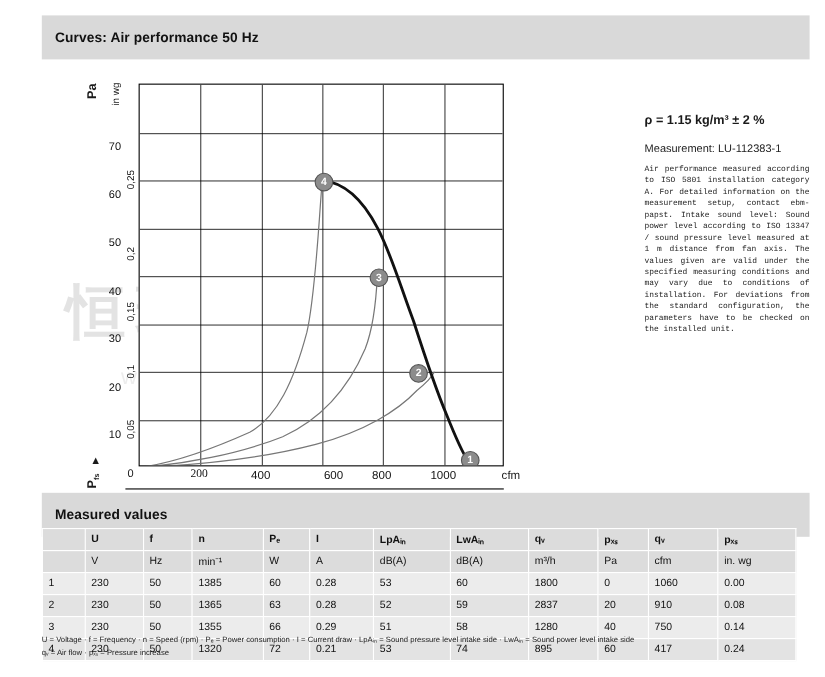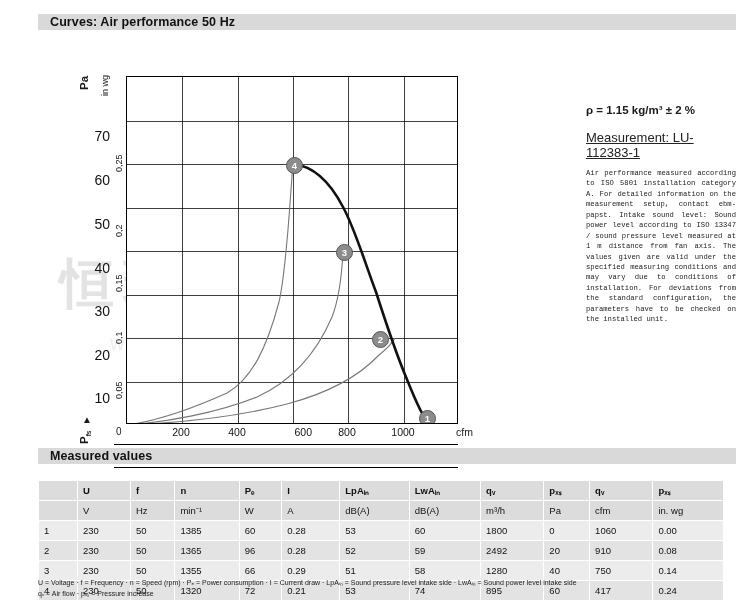--- a/index.html
+++ b/index.html
@@ -7,21 +7,21 @@
     width:750px;height:615px;
     background:#ffffff;
     font-family:"Liberation Sans", sans-serif;
     color:#1a1a1a;
     overflow:hidden;
     position:relative;
   }
   
   .section-head{
     background:#d9d9d9;
-    height:16px;
+    height:40px;
     display:flex;
     align-items:center;
     padding-left:12px;
     font-size:12.5px;
     font-weight:bold;
     color:#111;
     letter-spacing:0.1px;
   }
   #curves-head{position:absolute;left:38px;top:14px;width:686px;}
   #measured-head{position:absolute;left:38px;top:448px;width:686px;}
@@ -50,21 +50,21 @@
   .wm-big{
     position:absolute;left:60px;top:248px;
     font-size:54px;color:#e3e3e3;font-weight:bold;
     letter-spacing:10px;white-space:nowrap;
     font-family:"DejaVu Sans", sans-serif;
   }
   .wm-small{
     position:absolute;left:110px;top:332px;
     font-size:20px;color:#ededed;letter-spacing:9px;white-space:nowrap;
   }
-  .y-num{position:absolute;font-size:14px;color:#111;text-align:right;width:26px;}
+  .y-num{position:absolute;font-size:10px;color:#111;text-align:right;width:26px;}
   .y2-num{position:absolute;font-size:9px;color:#111;
     transform:rotate(-90deg);transform-origin:left top;white-space:nowrap;}
   .x-num{position:absolute;font-size:10.5px;color:#111;text-align:center;width:40px;}
 
   .pa-label{
     position:absolute;left:40px;top:46px;font-size:11.5px;font-weight:bold;
     transform:rotate(-90deg);transform-origin:left top;
   }
   .inwg-label{
     position:absolute;left:62px;top:52px;font-size:9px;
@@ -90,21 +90,21 @@
   
   .marker{
     position:absolute;width:15px;height:15px;border-radius:50%;
     background:#8c8c8c;border:1px solid #555;color:#fff;
     font-size:9.5px;line-height:15px;text-align:center;font-weight:bold;
   }
 
   
   #right-col{position:absolute;left:586px;top:104px;width:150px;}
   #rho{font-size:11.5px;font-weight:bold;margin-bottom:14px;}
-  #meas{font-size:13px;color:#222;margin-bottom:8px;text-decoration:underline;}
+  #meas{font-size:10px;color:#222;margin-bottom:8px;}
   #note{font-size:7.2px;line-height:1.45;color:#222;text-align:justify;font-family:Liberation Mono, monospace;}
 
   
   #table-block{position:absolute;left:38px;top:480px;width:686px;}
   table{border-collapse:collapse;width:686px;font-size:9.5px;}
   th,td{
     border:1px solid #fff;
     padding:3px 5px;
     text-align:left;
     background:#e6e6e6;
@@ -178,21 +178,21 @@
       <path fill="none" stroke="#111" stroke-width="2.6" d="M166,87 C186,89 203,105 216,130 C228,152 238,186 249,215 C258,243 268,274 279,300 C287,320 293,334 298,341"></path>
     </svg>
 
     <div class="marker" style="left:159px;top:80px;">4</div>
     <div class="marker" style="left:209px;top:167px;">3</div>
     <div class="marker" style="left:245px;top:254px;">2</div>
     <div class="marker" style="left:292px;top:333px;">1</div>
   </div>
 
   <div class="zero-lbl">0</div>
-  <div class="x-num" style="left:123px;top:382px;">200</div>
+  <div class="x-num" style="left:123px;top:382px;font-family:Liberation Serif, serif;">200</div>
   <div class="x-num" style="left:179px;top:382px;">400</div>
   <div class="x-num" style="left:234px;top:382px;text-align:right;">600</div>
   <div class="x-num" style="left:289px;top:382px;">800</div>
   <div class="x-num" style="left:345px;top:382px;">1000</div>
   <div class="cfm-label">cfm</div>
 
   <div class="qv-row"></div>
   <div class="qv-tag">q<sub>V</sub></div>
   <div class="qv-arrow">➤</div>
   <div class="x2-num" style="left:123px;">400</div>
@@ -257,25 +257,25 @@
         <td>1800</td>
         <td>0</td>
         <td>1060</td>
         <td>0.00</td>
       </tr>
       <tr>
         <td class="c0">2</td>
         <td>230</td>
         <td>50</td>
         <td>1365</td>
-        <td>96</td>
+        <td>63</td>
         <td>0.28</td>
         <td>52</td>
         <td>59</td>
-        <td>2492</td>
+        <td>2837</td>
         <td>20</td>
         <td>910</td>
         <td>0.08</td>
       </tr>
       <tr>
         <td class="c0">3</td>
         <td>230</td>
         <td>50</td>
         <td>1355</td>
         <td>66</td>

